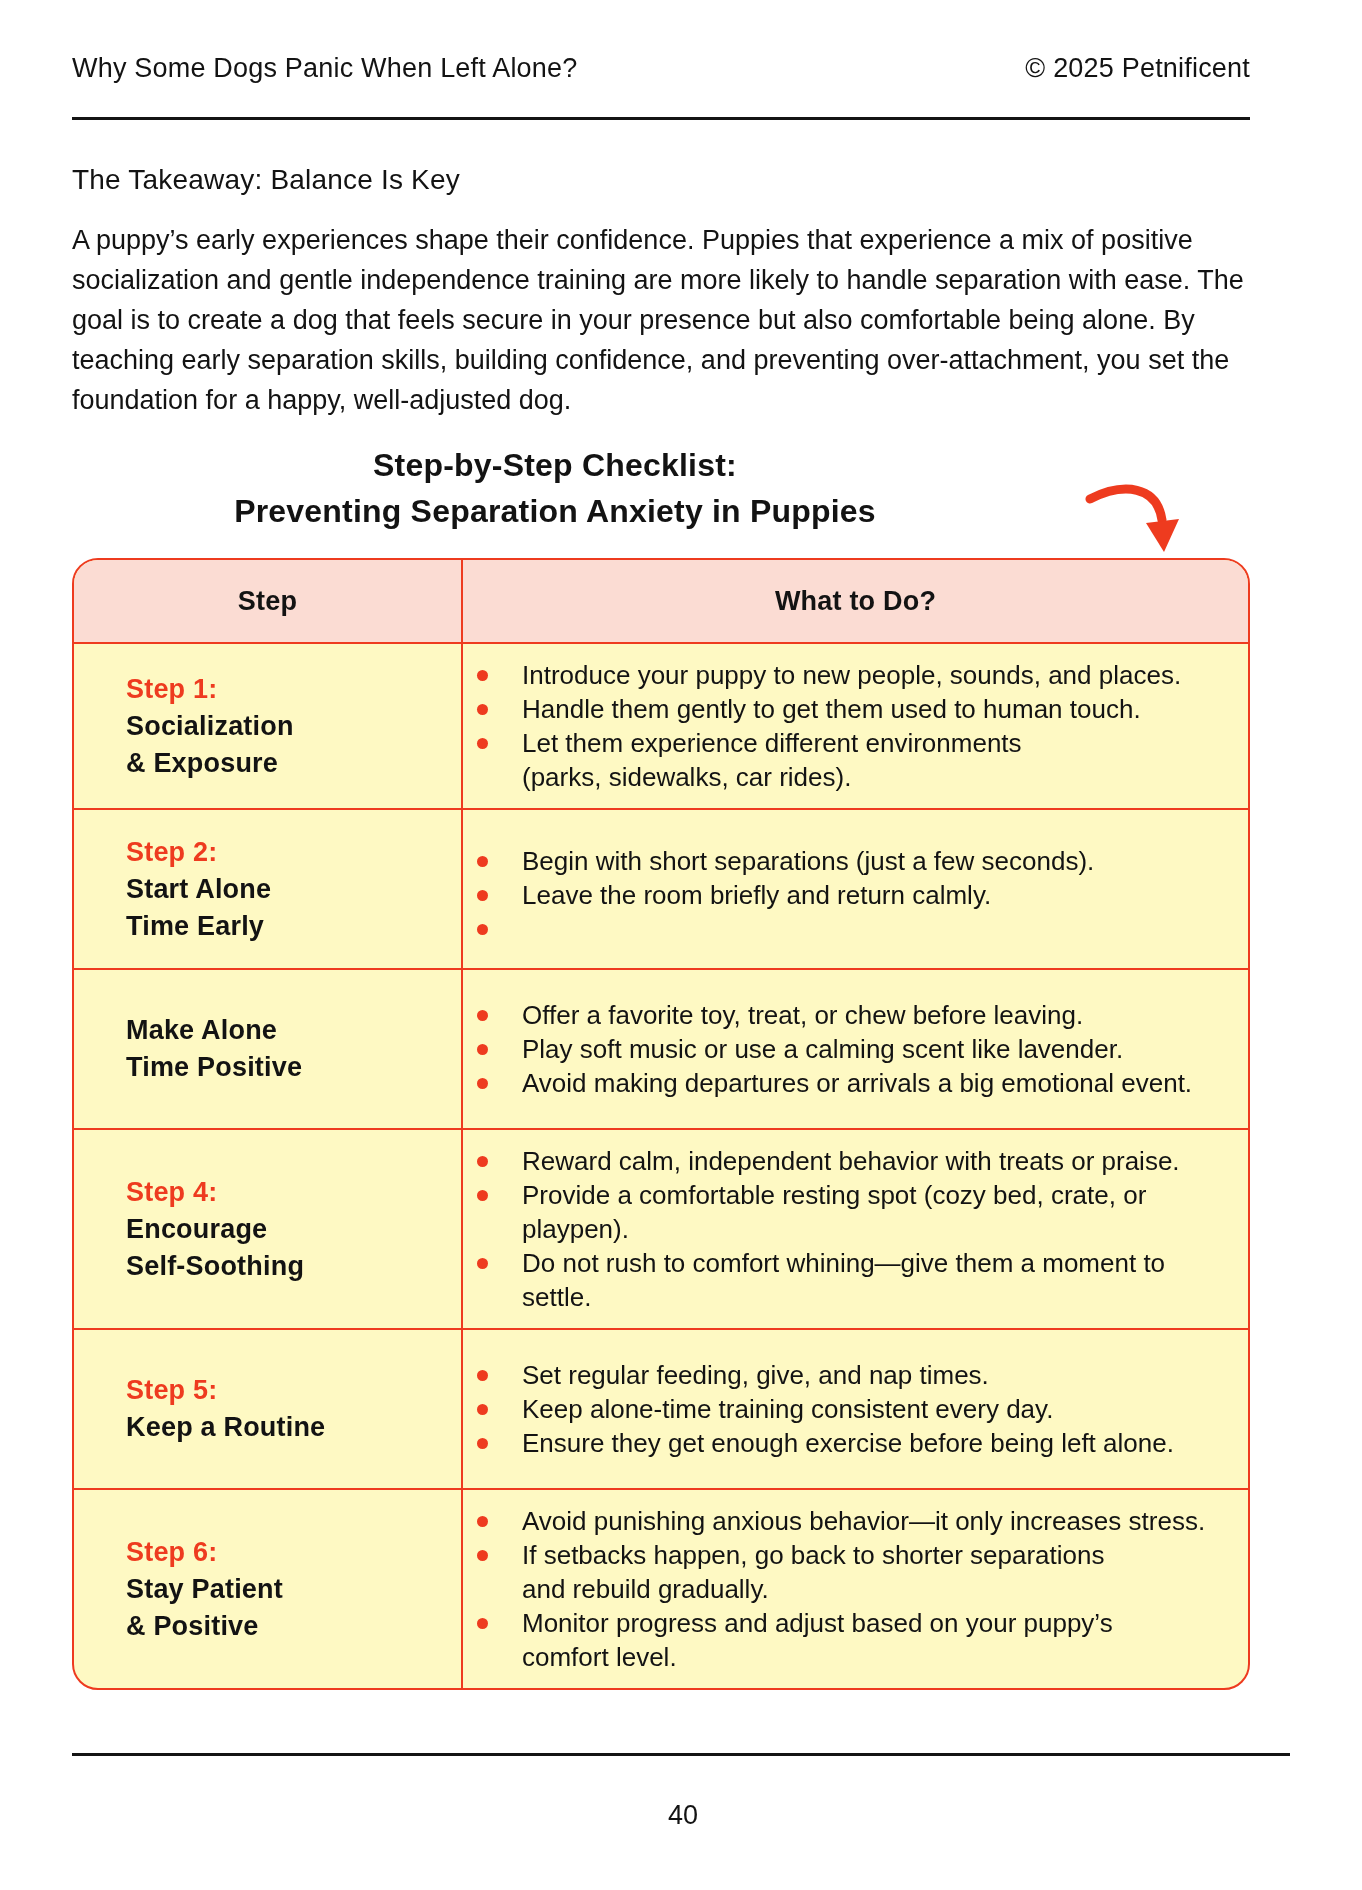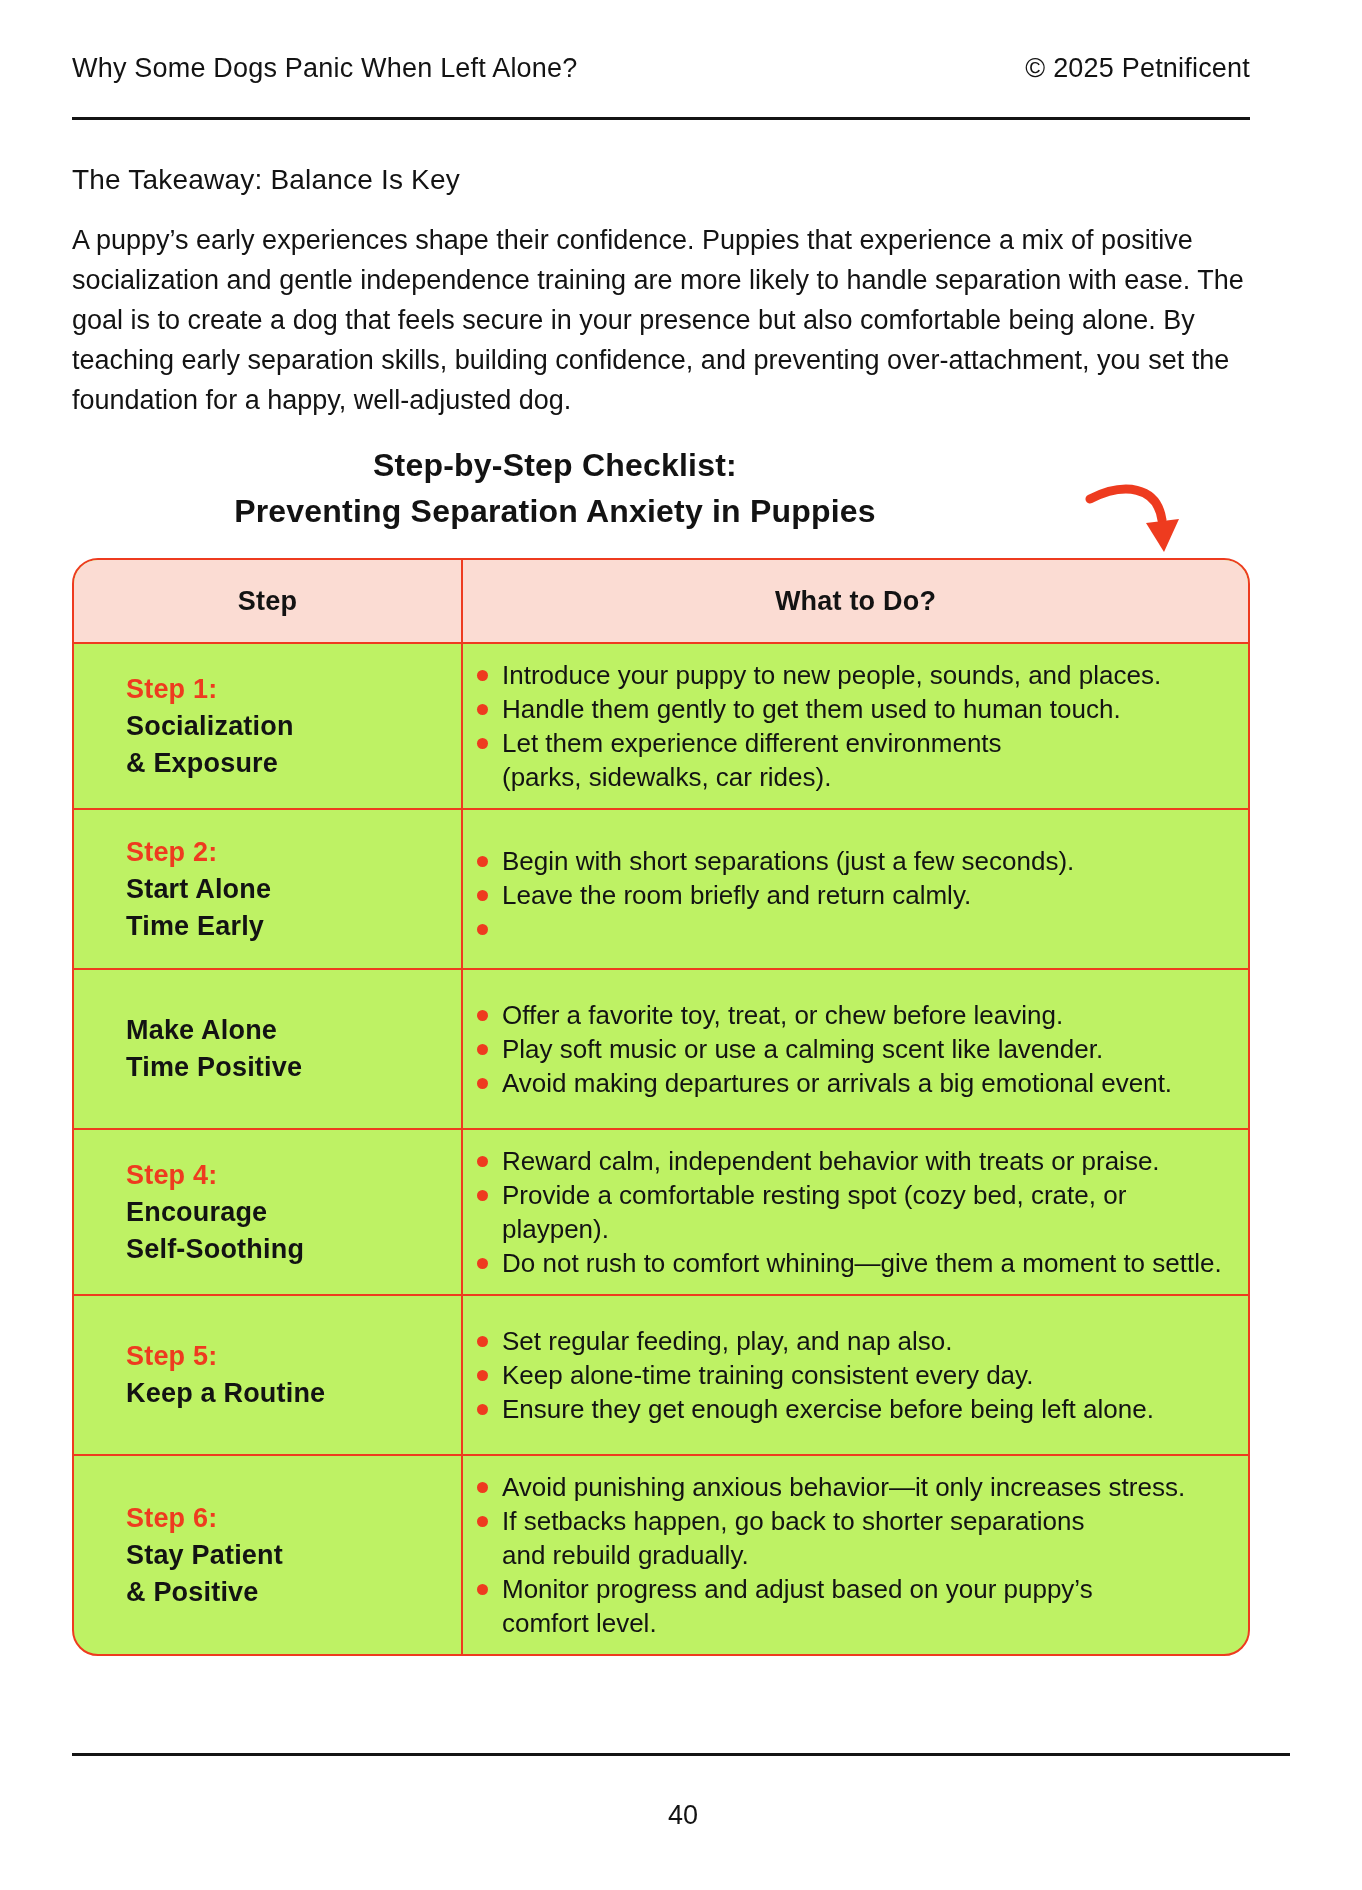--- a/index.html
+++ b/index.html
@@ -47,21 +47,21 @@
   }
   .curved-arrow{
     position:absolute;left:1012px;top:40px;width:102px;height:74px;
   }
   
   .checklist-table{
     margin-top:4px;
     border:2px solid var(--accent);
     border-radius:26px;
     overflow:hidden;
-    background:#bef264;
+    background:#fef9c3;
   }
   .t-header{
     display:grid;grid-template-columns:389px 1fr;
     background:var(--header-bg);
     height:82px;
   }
   .hcell{
     display:flex;align-items:center;justify-content:center;
     font-size:27px;font-weight:700;letter-spacing:.2px;
   }
@@ -79,21 +79,21 @@
   }
   .step-num{color:var(--accent);}
   .step-name{color:var(--ink);}
   .todo-cell{
     display:flex;flex-direction:column;justify-content:center;
     padding:14px 24px 14px 14px;
   }
   .bullet-list{list-style:none;}
   .bullet-item{
     display:flex;align-items:flex-start;
-    font-size:26px;line-height:34px;
+    font-size:26px;line-height:34px;gap:20px;
   }
   .dot{
     flex:0 0 auto;
     width:11px;height:11px;border-radius:50%;
     background:var(--accent);
     margin:12px 14px 0 0;
   }
   
   .footer-rule{
     position:absolute;left:72px;right:72px;top:1753px;
@@ -229,21 +229,21 @@
 
   <div class="t-row">
     <div class="step-cell">
       <span class="step-num">Step 5:</span>
       <span class="step-name">Keep a Routine</span>
     </div>
     <div class="todo-cell">
       <ul class="bullet-list">
               <li class="bullet-item">
                 <span class="dot"></span>
-                <span>Set regular feeding, play, and nap also.</span>
+                <span>Set regular feeding, give, and nap times.</span>
               </li>
               <li class="bullet-item">
                 <span class="dot"></span>
                 <span>Keep alone-time training consistent every day.</span>
               </li>
               <li class="bullet-item">
                 <span class="dot"></span>
                 <span>Ensure they get enough exercise before being left alone.</span>
               </li>
             </ul>

